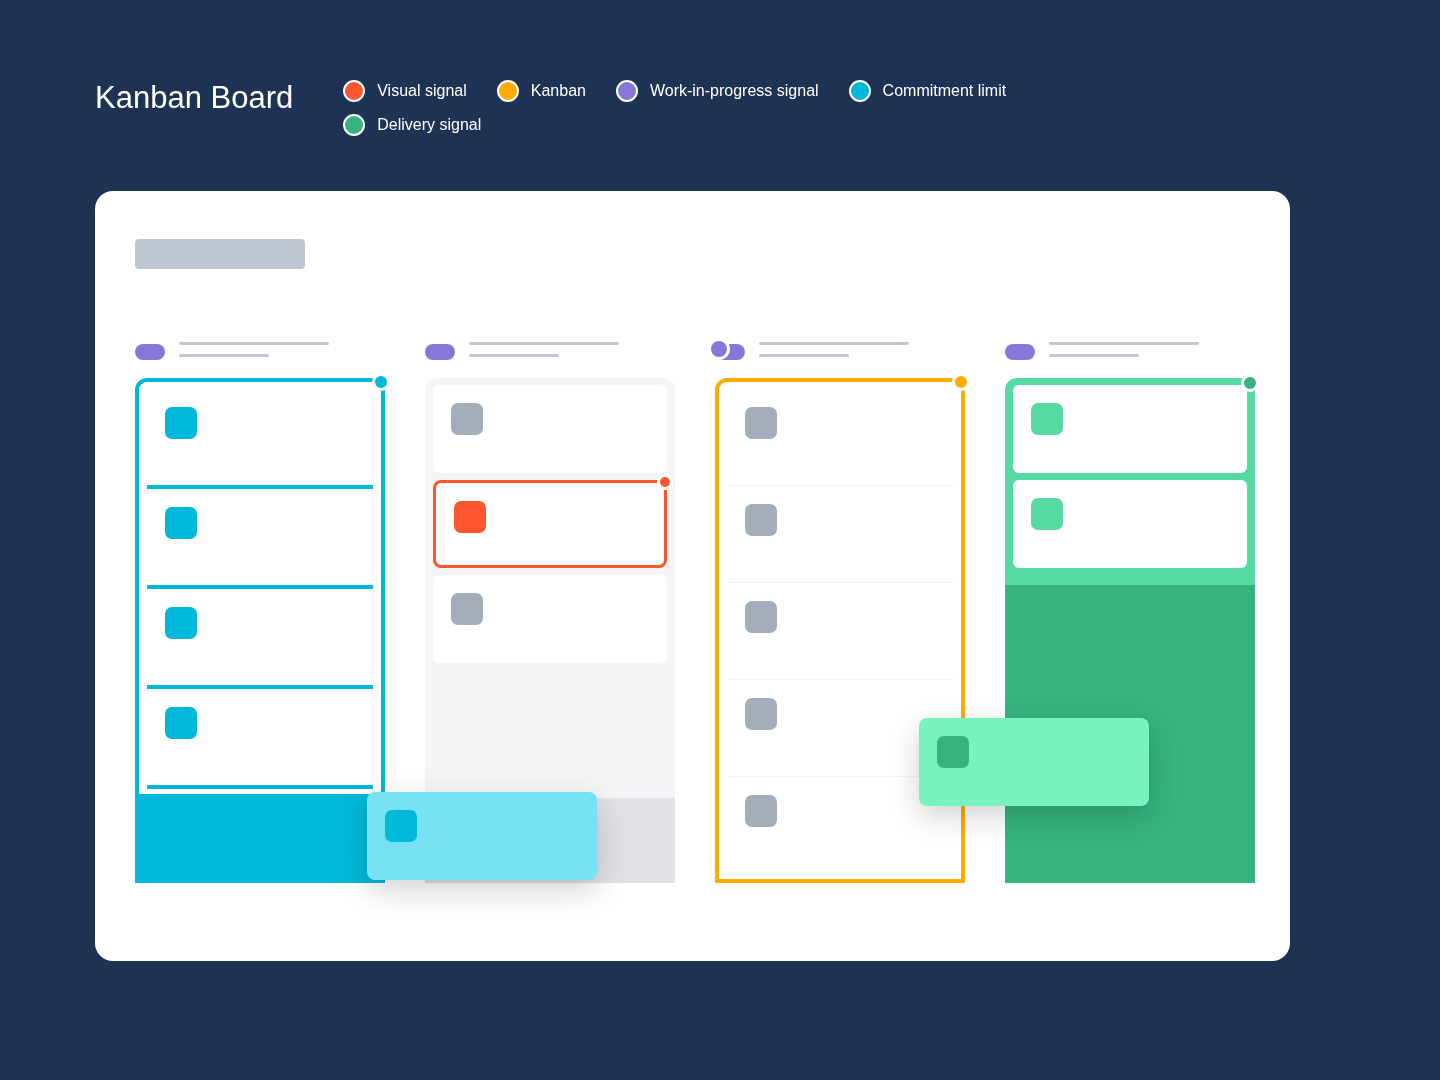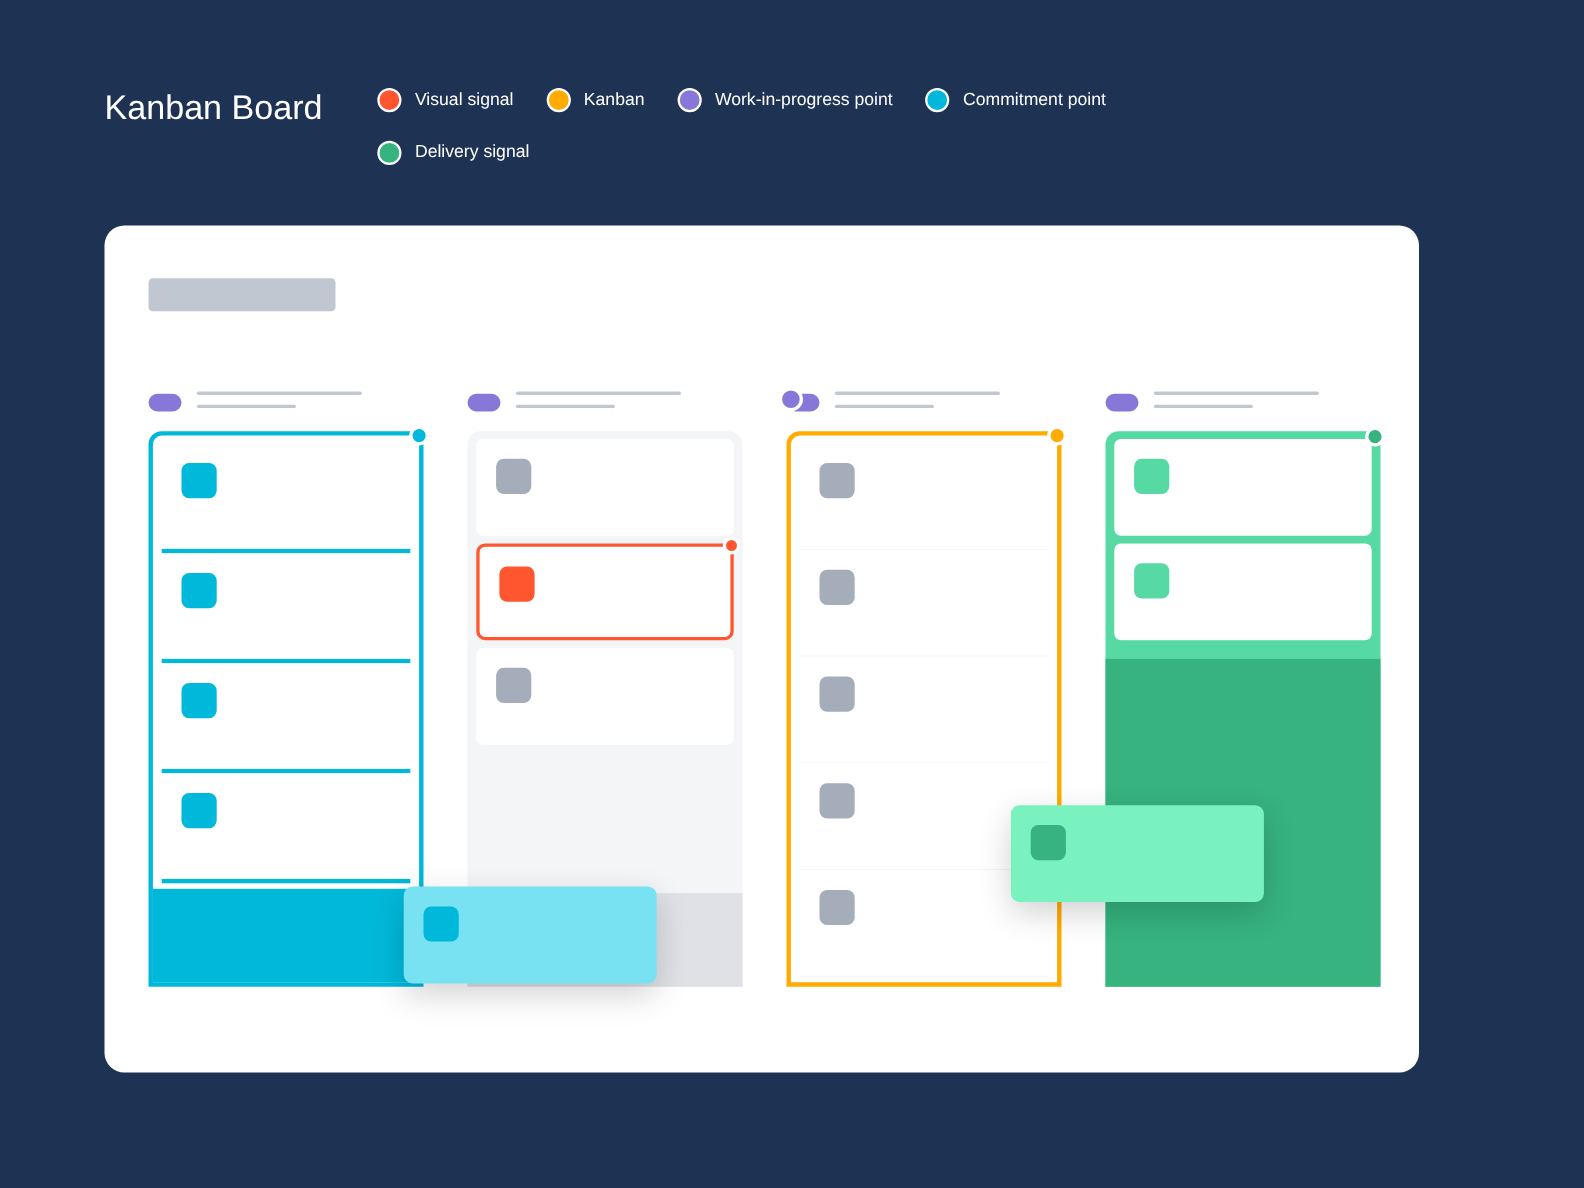--- a/index.html
+++ b/index.html
@@ -19,21 +19,21 @@
     }
     .title {
       color: #fff;
       font-size: 31px;
       font-weight: 400;
       white-space: nowrap;
     }
     .legend {
       display: flex;
       flex-wrap: wrap;
-      gap: 26px 30px;
+      gap: 12px 30px;
       max-width: 720px;
     }
     .legend-item {
       display: flex;
       align-items: center;
       gap: 12px;
       color: #fff;
       font-size: 16px;
     }
     .legend-dot {
@@ -237,25 +237,25 @@
     <div class="legend-item">
       <span class="legend-dot" style="background:#ff5630"></span>
       <span>Visual signal</span>
     </div>
     <div class="legend-item">
       <span class="legend-dot" style="background:#ffab00"></span>
       <span>Kanban</span>
     </div>
     <div class="legend-item">
       <span class="legend-dot" style="background:#8777d9"></span>
-      <span>Work-in-progress point</span>
+      <span>Work-in-progress signal</span>
     </div>
     <div class="legend-item">
       <span class="legend-dot" style="background:#00b8d9"></span>
-      <span>Commitment point</span>
+      <span>Commitment limit</span>
     </div>
     <div class="legend-item">
       <span class="legend-dot" style="background:#36b37e"></span>
       <span>Delivery signal</span>
     </div>
   </div>
 </div>
 
 <div class="board">
   <div class="board-title"></div>

